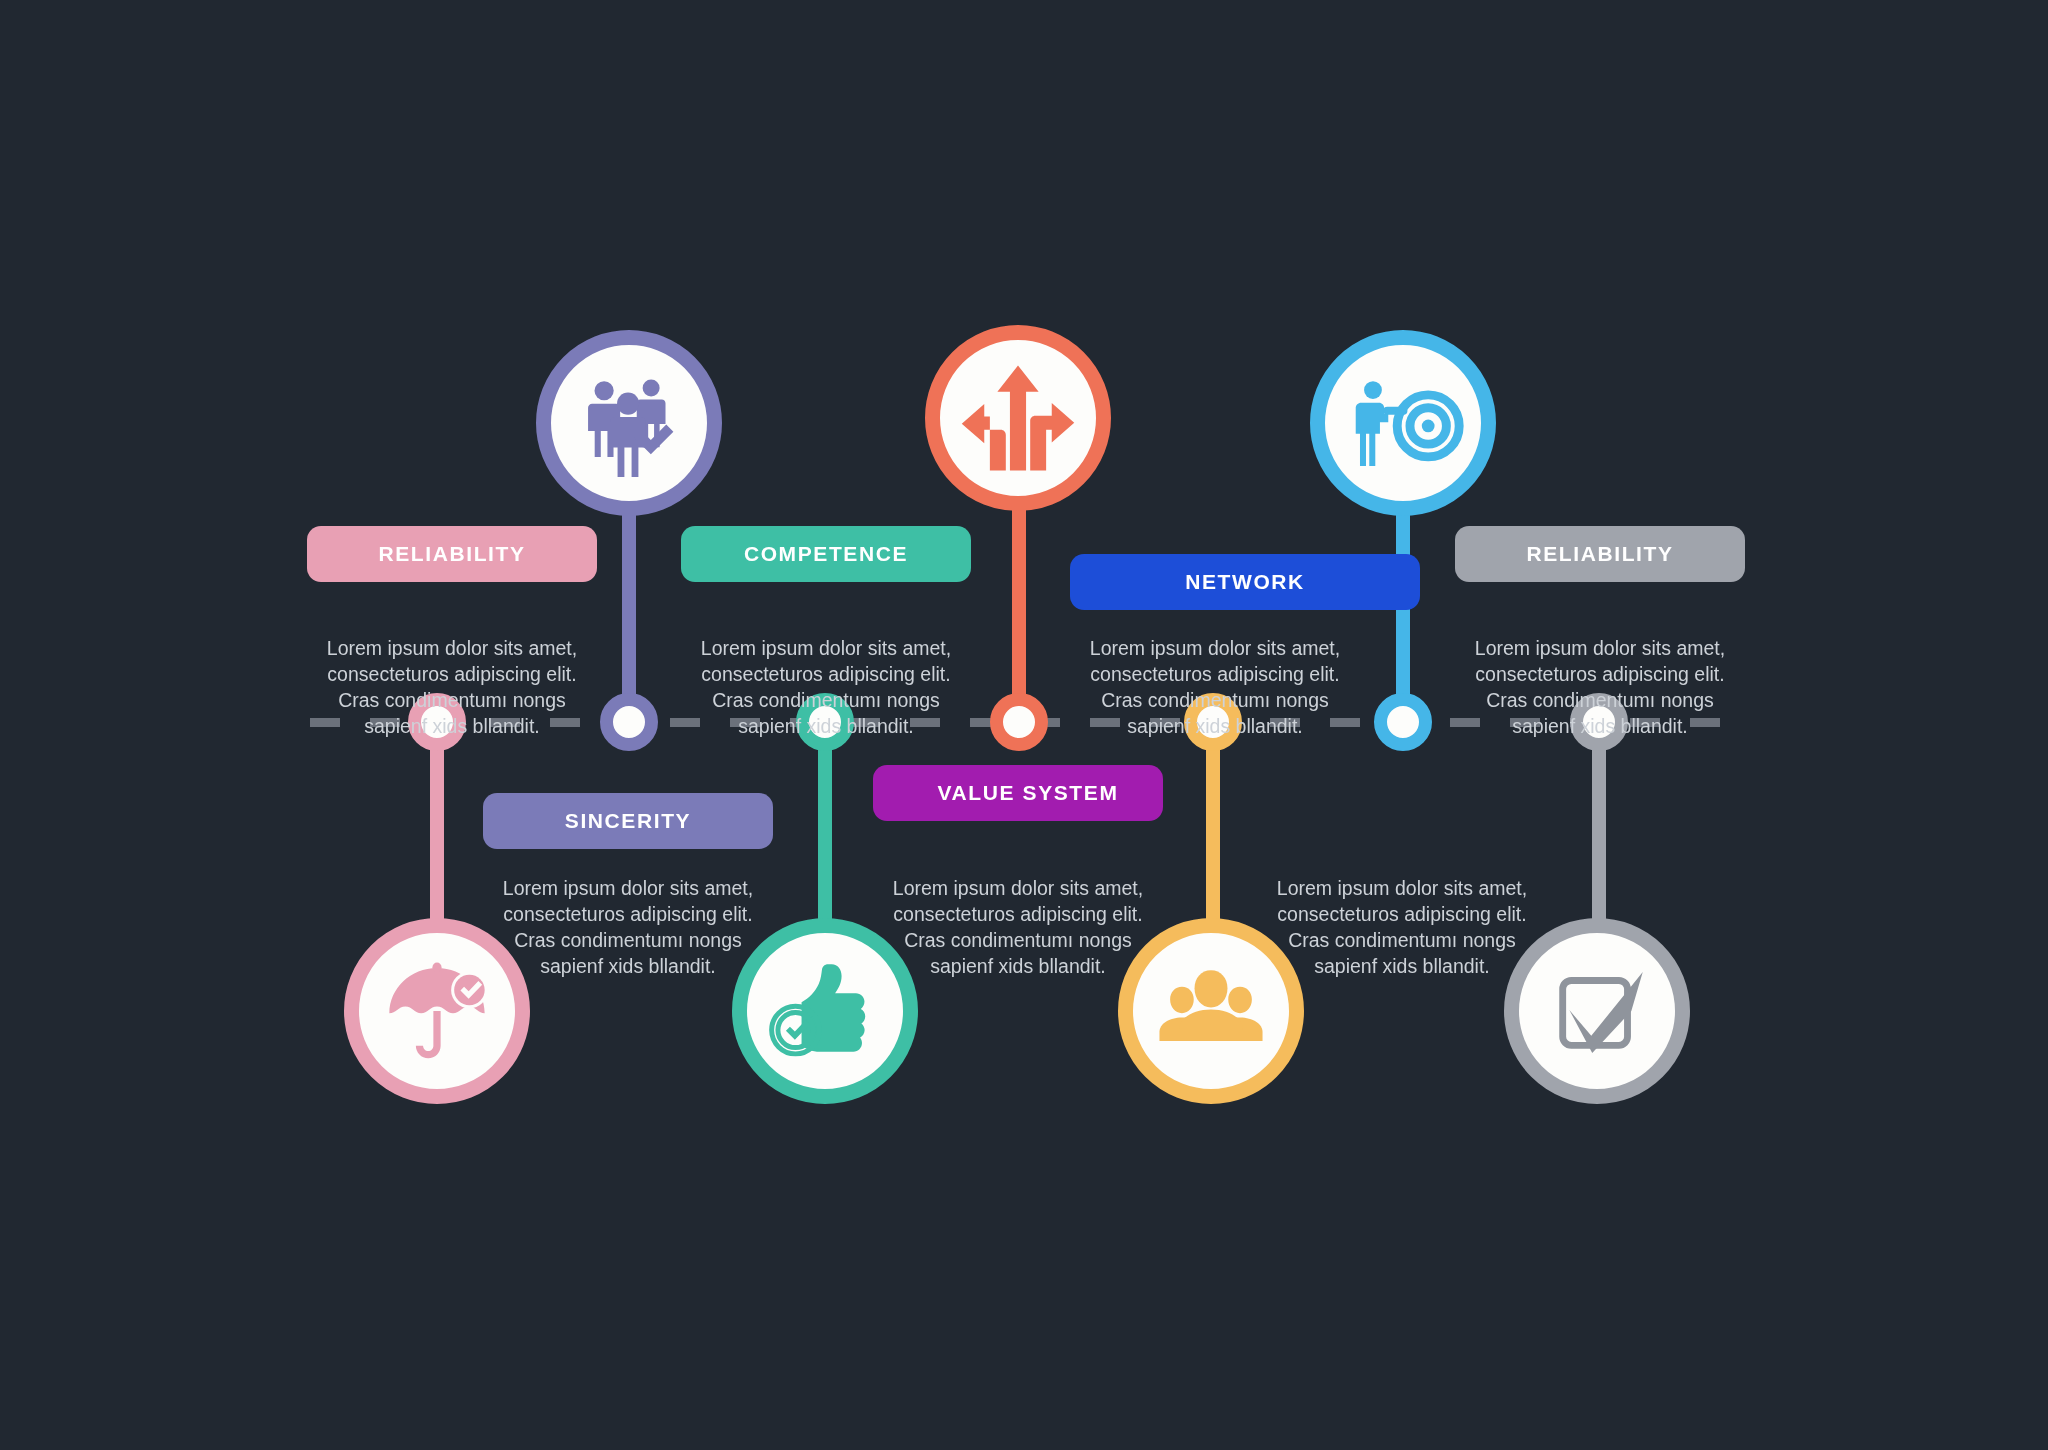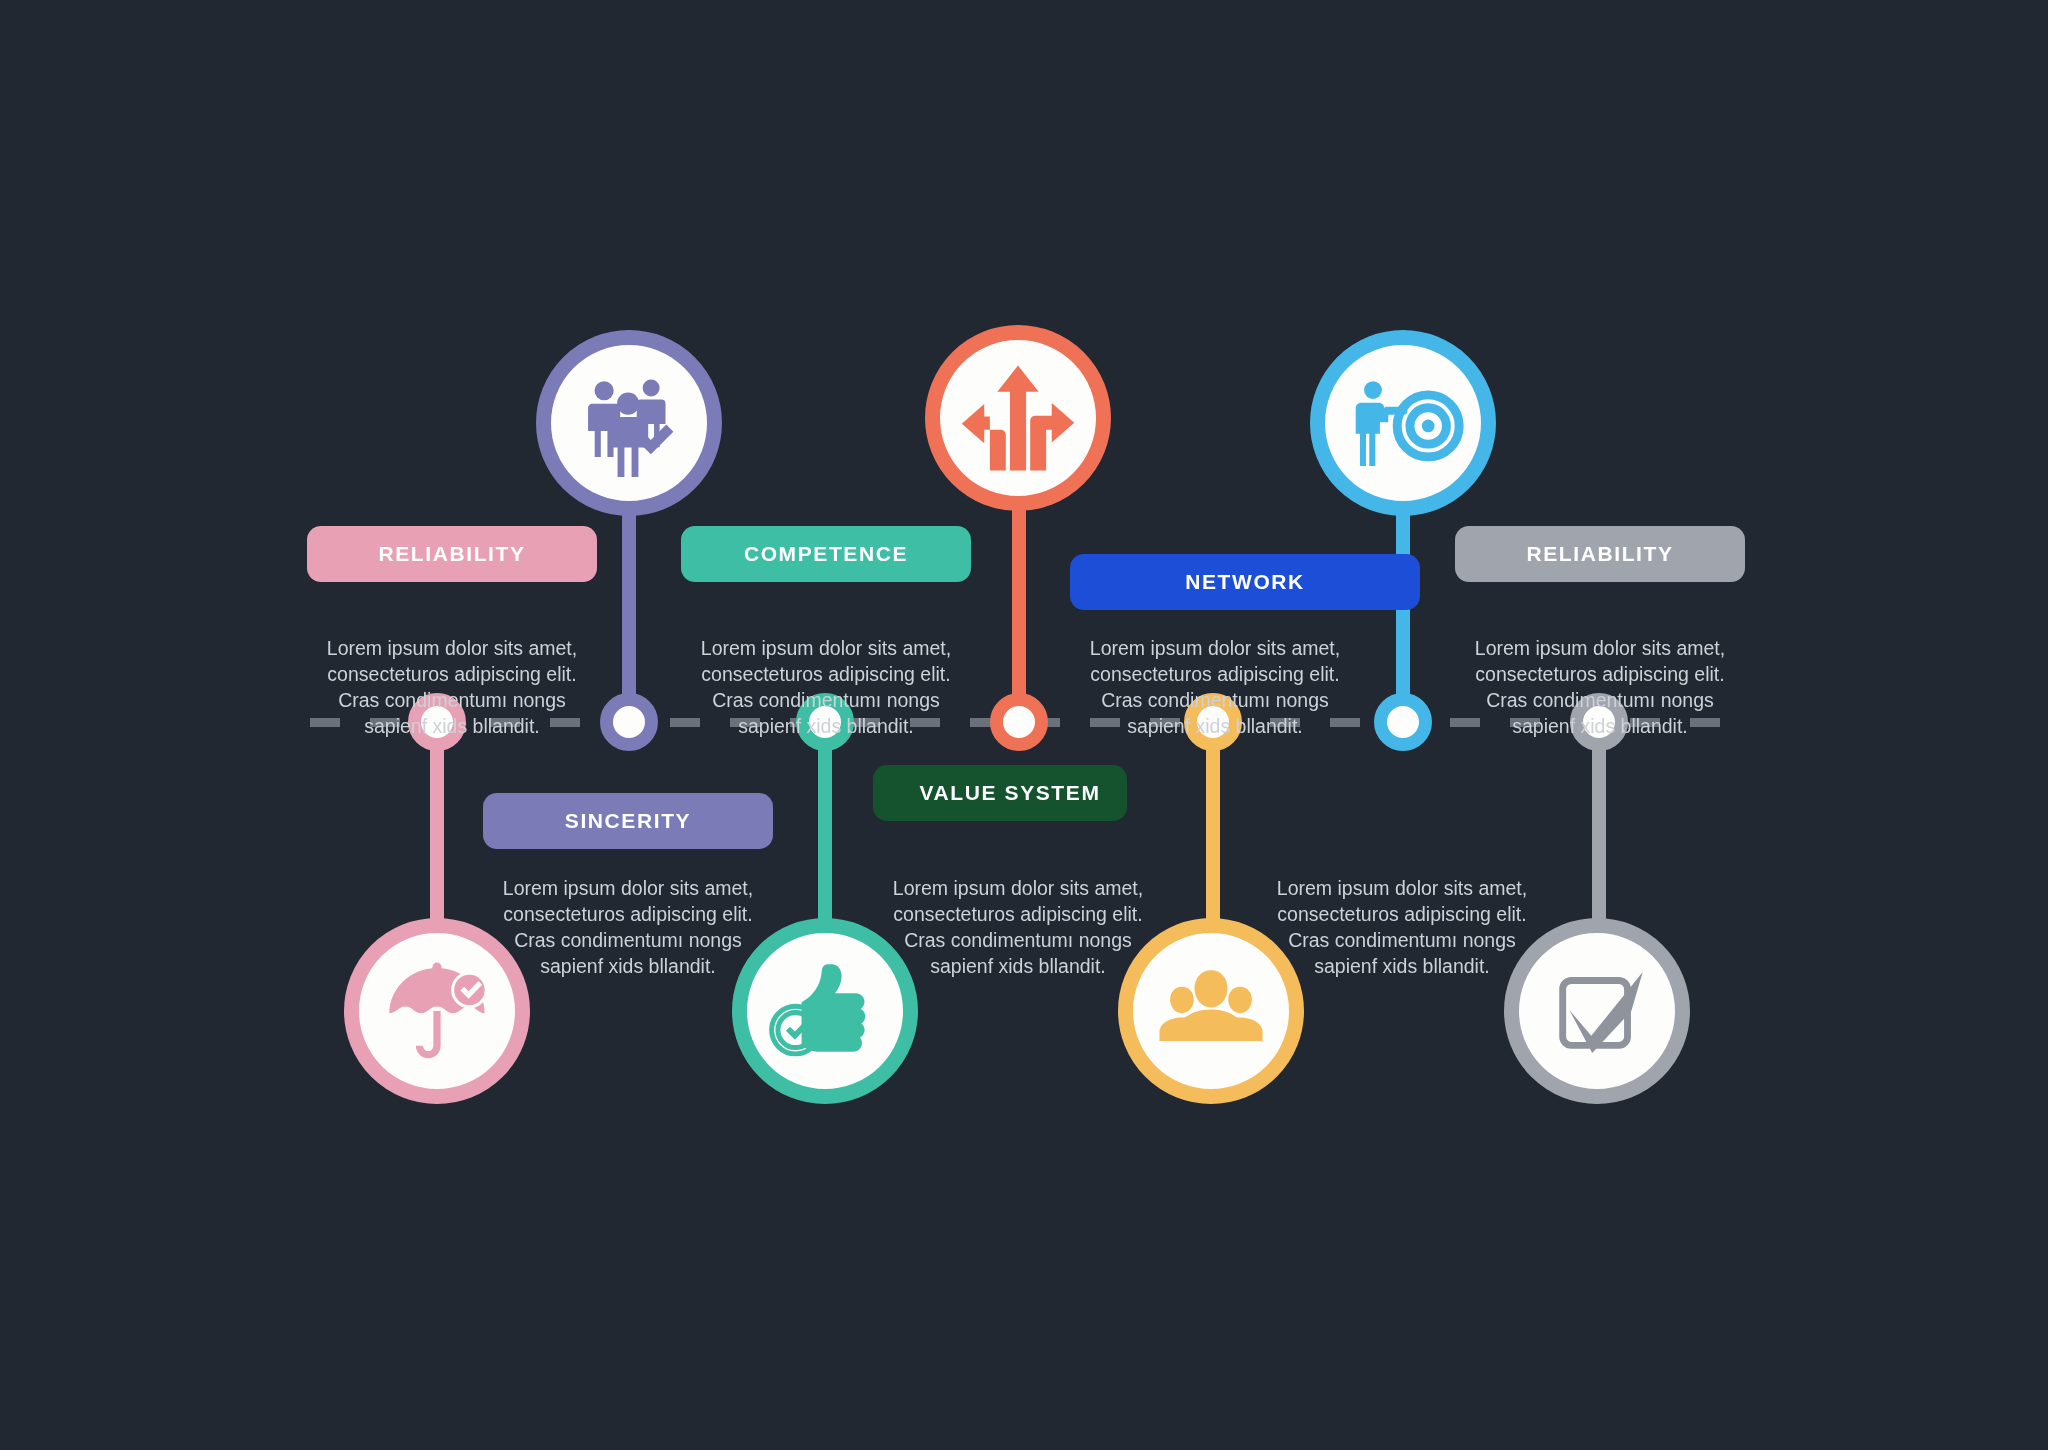--- a/index.html
+++ b/index.html
@@ -246,21 +246,21 @@
 Cras condimentumı nongs
 sapienf xids bllandit.</div>
   <div class="desc" style="left:1445px; top:595px; width:310px;">Lorem ipsum dolor sits amet,
 consecteturos adipiscing elit.
 Cras condimentumı nongs
 sapienf xids bllandit.</div>
 
   <div class="pill" style="left:483px; top:765px; width:290px; background:#7b7bb8;margin-top:28px;">
     <span>SINCERITY</span>
   </div>
-  <div class="pill" style="left:873px; top:765px; width:254px; background:#14532d;padding-left:20px;">
+  <div class="pill" style="left:873px; top:765px; width:290px; background:#a21caf;padding-left:20px;">
     <span>VALUE SYSTEM</span>
   </div>
 
   <div class="desc" style="left:473px; top:835px; width:310px;">Lorem ipsum dolor sits amet,
 consecteturos adipiscing elit.
 Cras condimentumı nongs
 sapienf xids bllandit.</div>
   <div class="desc" style="left:863px; top:835px; width:310px;">Lorem ipsum dolor sits amet,
 consecteturos adipiscing elit.
 Cras condimentumı nongs

